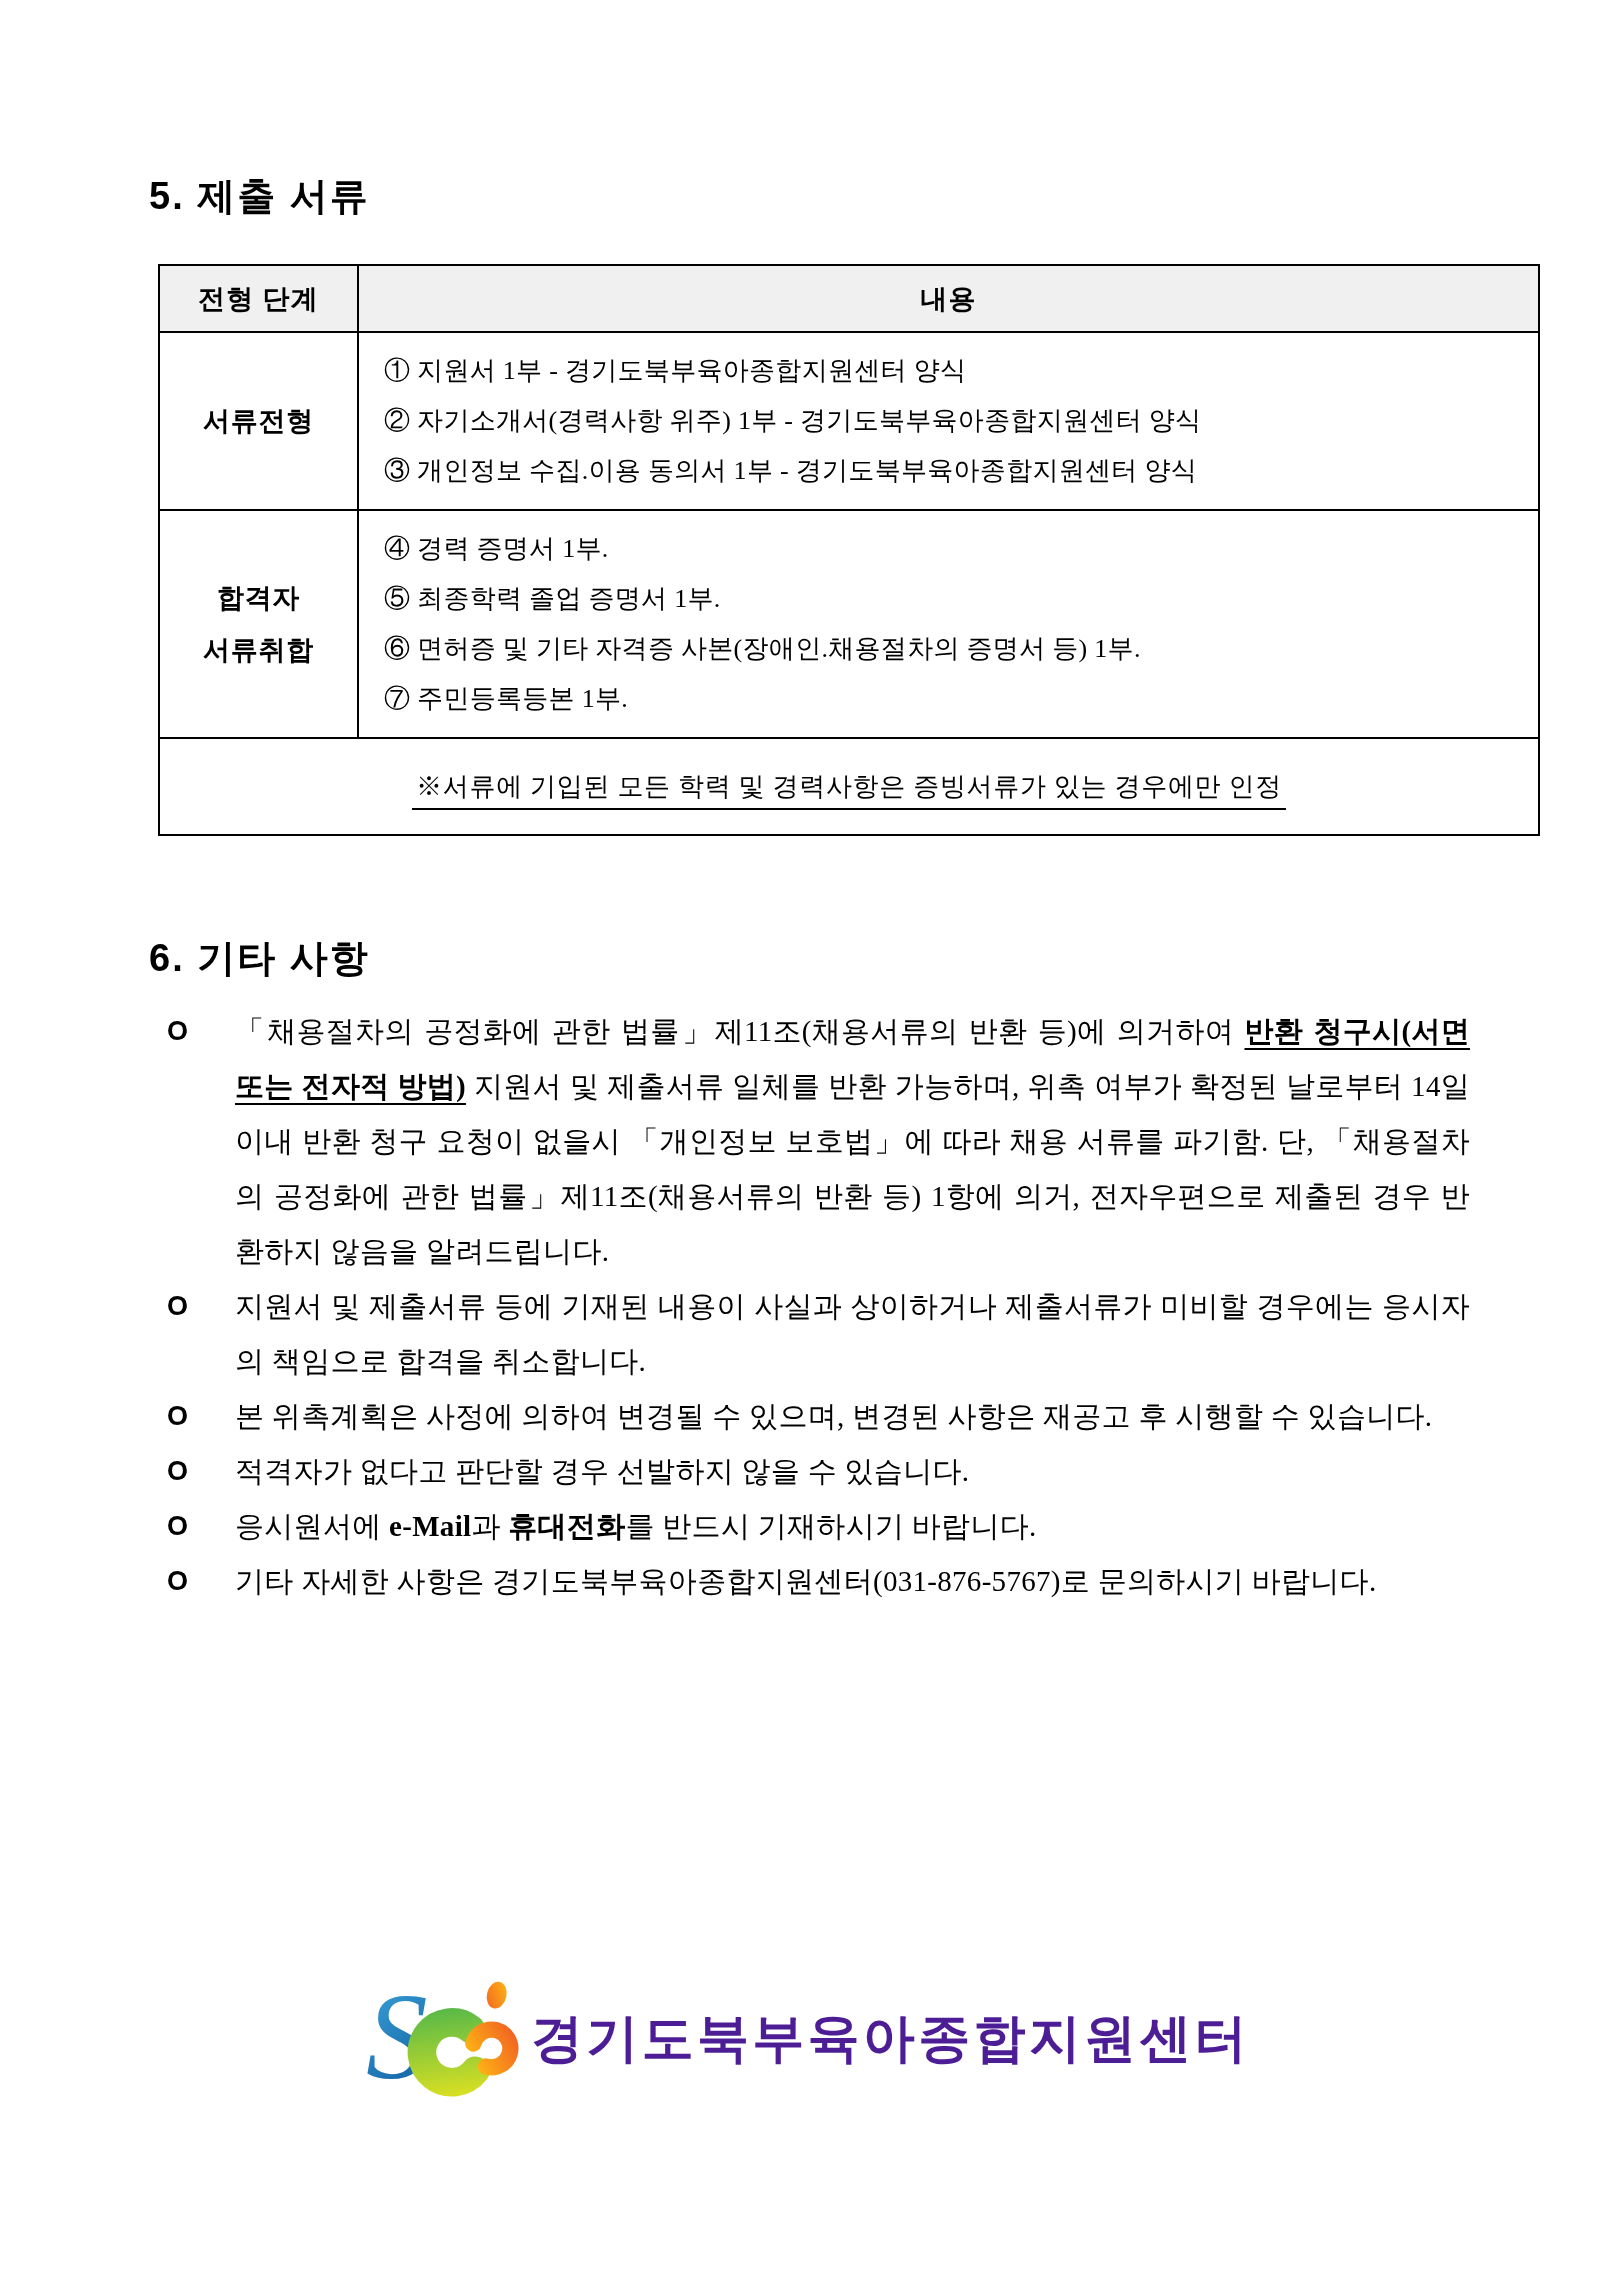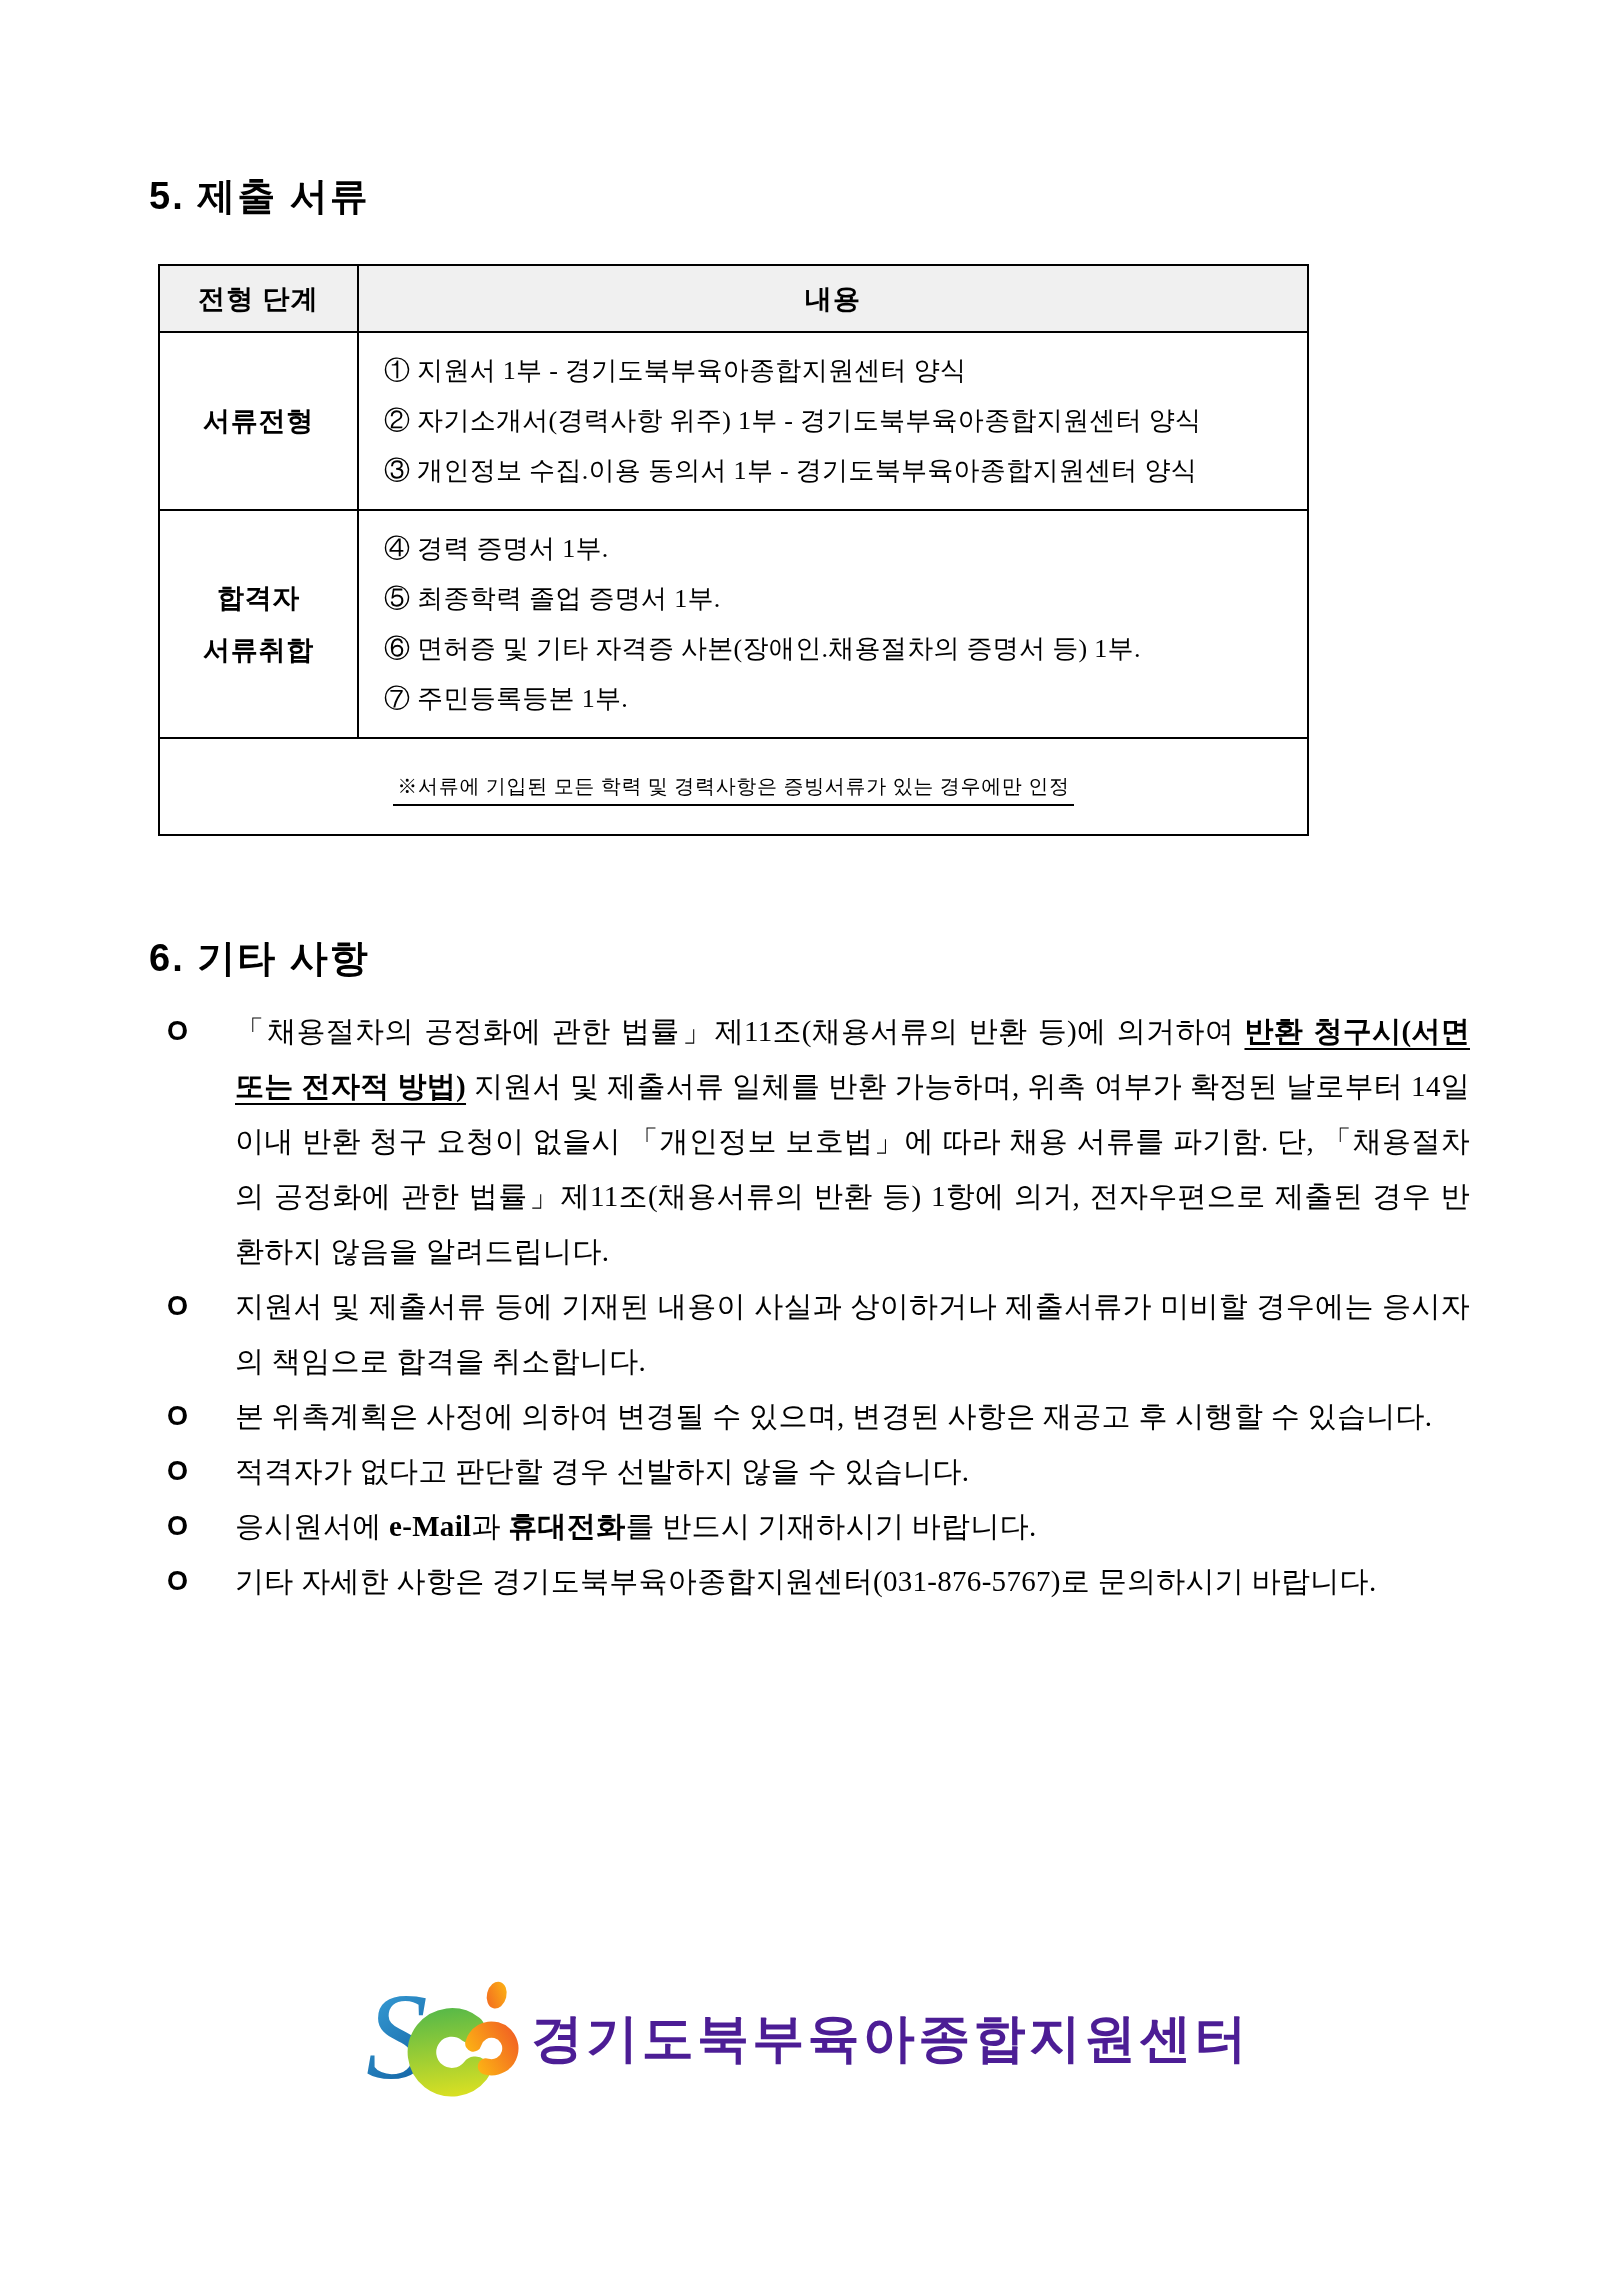--- a/index.html
+++ b/index.html
@@ -25,21 +25,21 @@
     color: #000;
   }
   .sec-title.s5 { top: 171px; }
   .sec-title.s6 { top: 933px; }
 
   
   table.doc-table {
     position: absolute;
     left: 158px;
     top: 264px;
-    width: 1151px;
+    width: 1382px;
     border-collapse: collapse;
     table-layout: fixed;
   }
   table.doc-table th, table.doc-table td {
     border: 2px solid #000;
   }
   table.doc-table th {
     background: #f0f0f0;
     height: 63px;
     font-weight: bold;
@@ -62,21 +62,21 @@
   td.items-cell {
     padding: 13px 10.4px 13px 25px;
     font-size: 26px;
     vertical-align: middle;
   }
   td.items-cell .cell-line { line-height: 50px; letter-spacing: 0.3px; }
   td.note-cell {
     height: 93px;
     text-align: center;
     vertical-align: middle;
-    font-size: 20px;
+    font-size: 26px;
     margin-top: 28px;
   }
   td.note-cell .note-underline {
     border-bottom: 2px solid #000;
     padding: 0 3.9px 6.5px 3.9px;
     letter-spacing: 0.7px;
   }
 
   
   .bullets {

